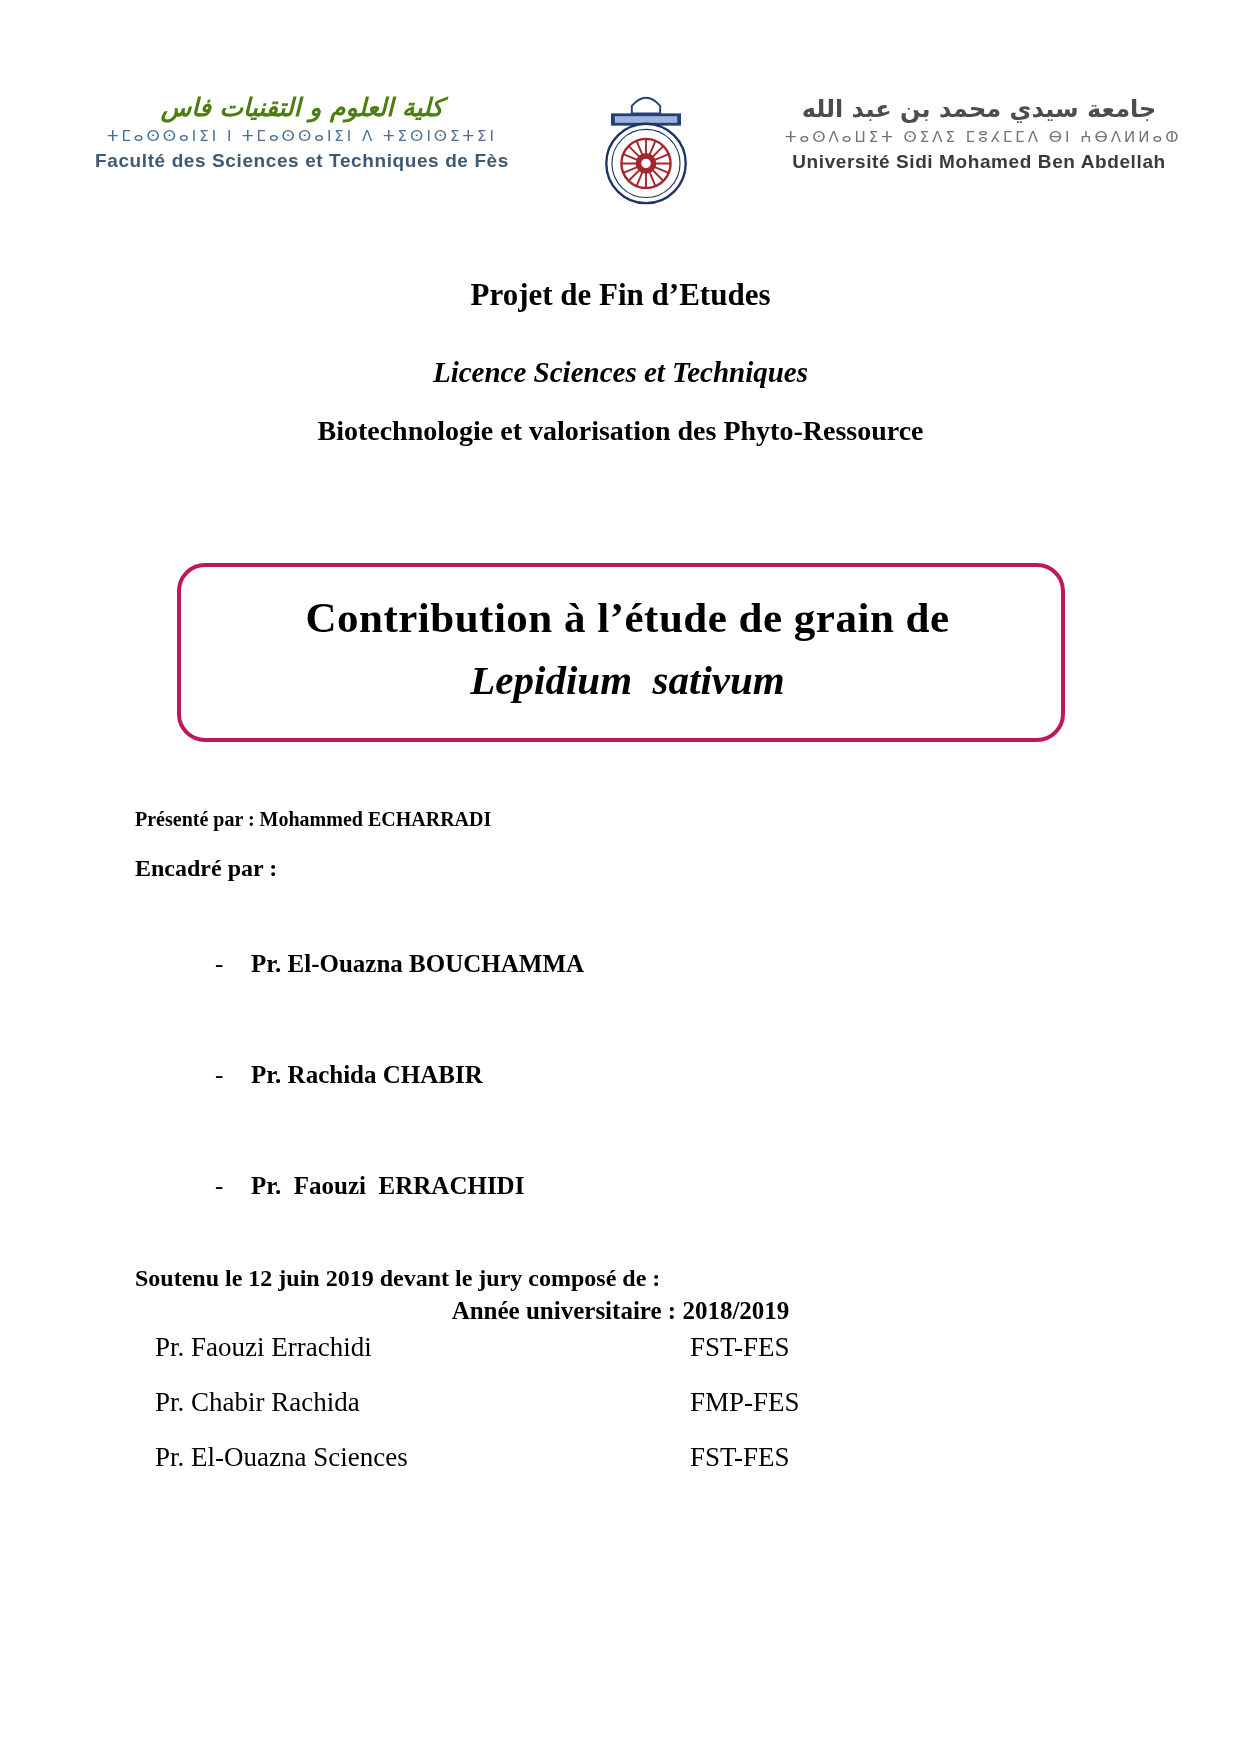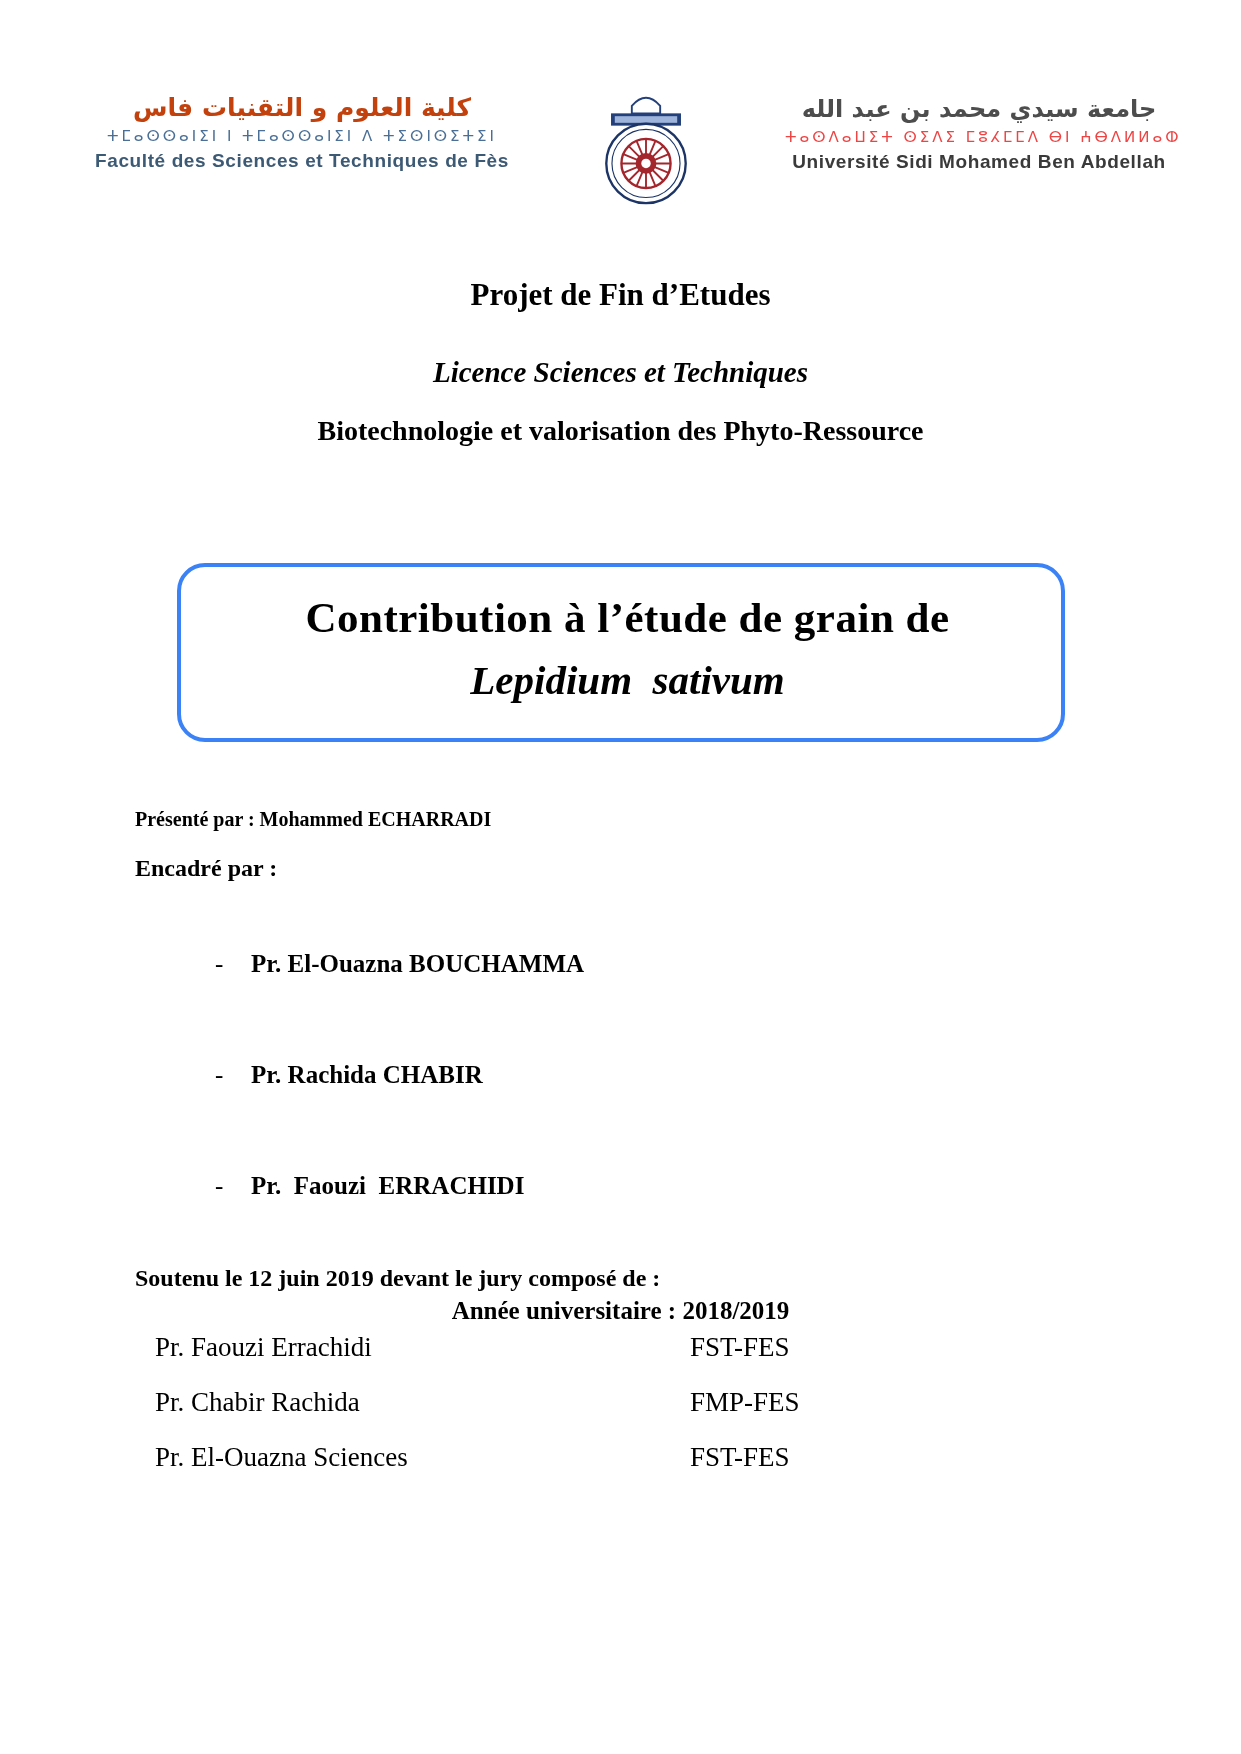--- a/index.html
+++ b/index.html
@@ -23,32 +23,32 @@
   .header-col { text-align:center; }
   .header-left  { width:420px; padding-top:8px; }
   .header-right { width:388px; padding-top:10px; }
 
   .arabic-line {
     font-family:"DejaVu Sans", sans-serif;
     font-size:25px; font-weight:bold;
     direction:rtl;
     line-height:1.25;
   }
-  .header-left  .arabic-line { color:#c2410c; }
+  .header-left  .arabic-line { color:#4d7c0f;font-style:italic; }
   .header-right .arabic-line { color:#4d4d4d; font-size:24px; }
 
   .tifinagh-line {
     font-family:"DejaVu Sans", sans-serif;
     font-size:15px;
     letter-spacing:3px;
     margin-top:4px;
     white-space:nowrap;
   }
   .header-left  .tifinagh-line { color:#4a6f96; }
-  .header-right .tifinagh-line { color:#ef4444; }
+  .header-right .tifinagh-line { color:#737373; }
 
   .latin-line {
     font-family:"Liberation Sans", sans-serif;
     font-size:19px; font-weight:bold;
     letter-spacing:0.6px;
     margin-top:5px;
     white-space:nowrap;
   }
   .header-left  .latin-line { color:#3d5a75; }
   .header-right .latin-line { color:#3a3a3a;text-align:center; }
@@ -58,21 +58,21 @@
   
   .intro { text-align:center; margin-top:66px; }
   .intro-project { font-size:31px; font-weight:bold; }
   .intro-degree  { font-size:29px; font-weight:bold; font-style:italic; margin-top:43px; }
   .intro-program { font-size:28px; font-weight:bold; margin-top:26px; }
 
   
   .title-box {
     width:888px;
     margin:116px auto 0 auto;
-    border:4px solid #3b82f6;
+    border:4px solid #be185d;
     border-radius:28px;
     padding:26px 6px 34px 20px;
     text-align:center;
     background:#fff;
   }
   .title-line1 { font-size:43px; font-weight:bold; letter-spacing:0.5px; }
   .title-line2 { font-size:41px; font-weight:bold; font-style:italic; margin-top:14px; white-space:pre-wrap; }
 
   
   .credits { margin-top:66px; padding-left:135px; }

